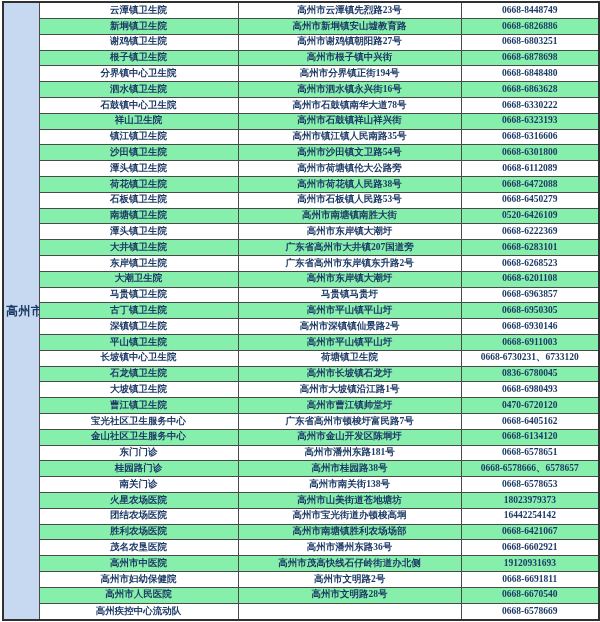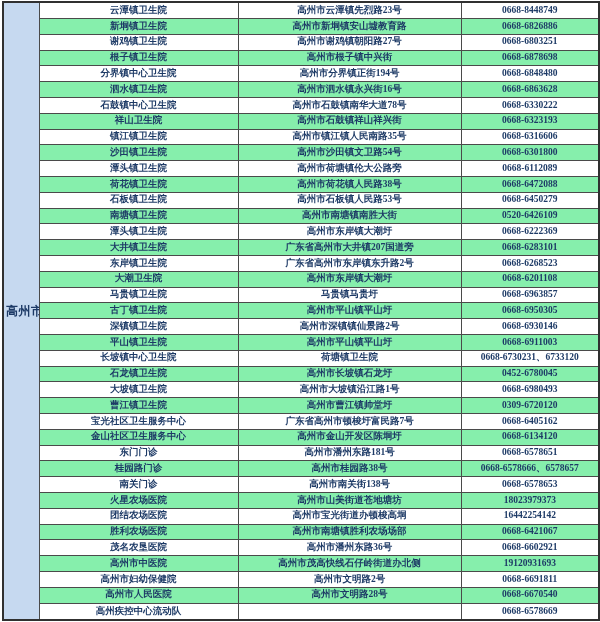--- a/index.html
+++ b/index.html
@@ -171,31 +171,31 @@
           <td>0668-6911003</td>
         </tr>
         <tr>
           <td>长坡镇中心卫生院</td>
           <td>荷塘镇卫生院</td>
           <td>0668-6730231、6733120</td>
         </tr>
         <tr class="shaded">
           <td>石龙镇卫生院</td>
           <td>高州市长坡镇石龙圩</td>
-          <td>0452-6780045</td>
+          <td>0836-6780045</td>
         </tr>
         <tr>
           <td>大坡镇卫生院</td>
           <td>高州市大坡镇沿江路1号</td>
           <td>0668-6980493</td>
         </tr>
         <tr class="shaded">
           <td>曹江镇卫生院</td>
           <td>高州市曹江镇帅堂圩</td>
-          <td>0309-6720120</td>
+          <td>0470-6720120</td>
         </tr>
         <tr>
           <td>宝光社区卫生服务中心</td>
           <td>广东省高州市顿梭圩富民路7号</td>
           <td>0668-6405162</td>
         </tr>
         <tr class="shaded">
           <td>金山社区卫生服务中心</td>
           <td>高州市金山开发区陈垌圩</td>
           <td>0668-6134120</td>

